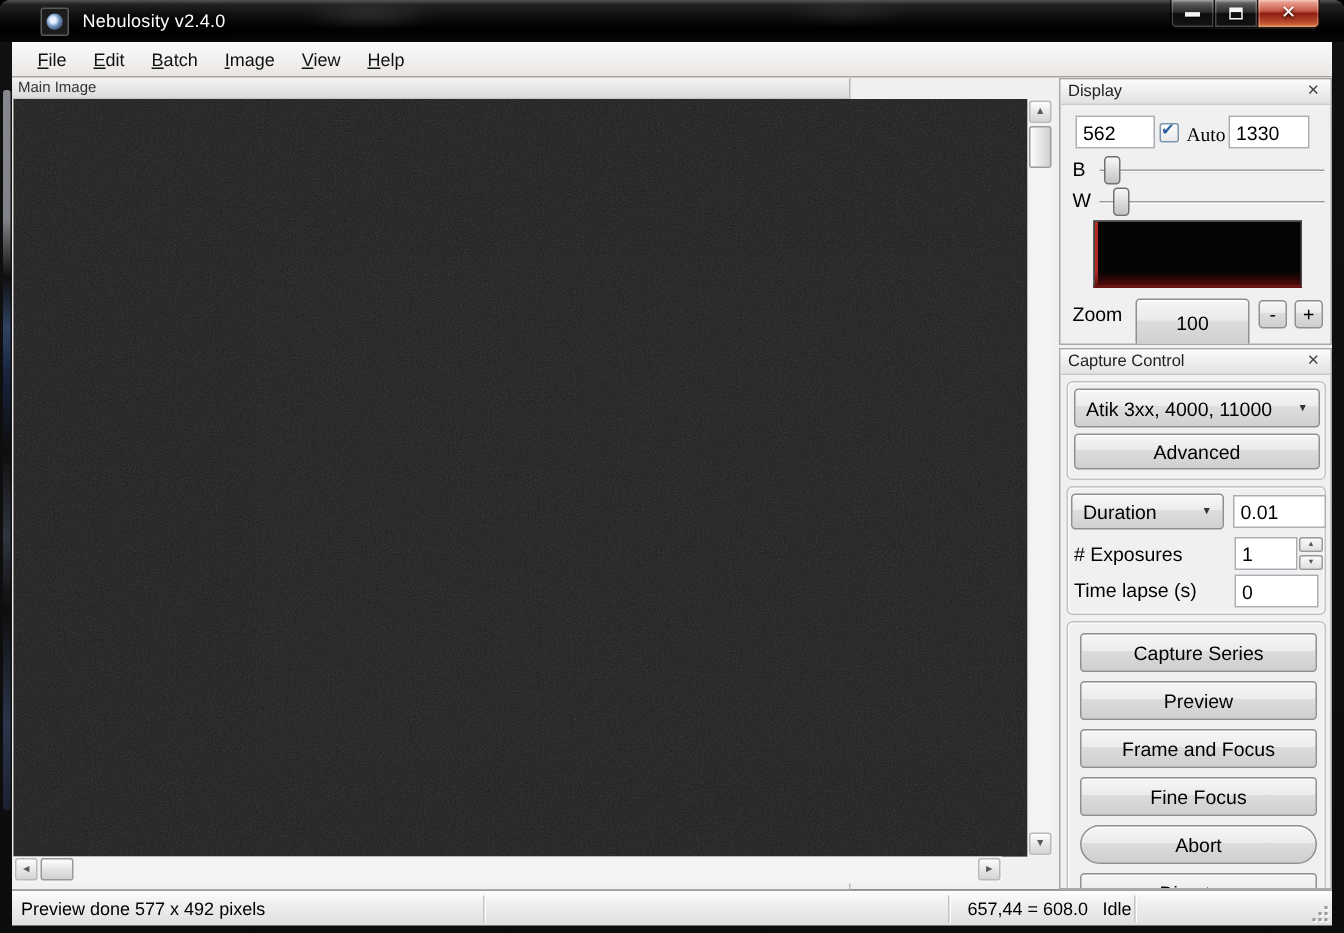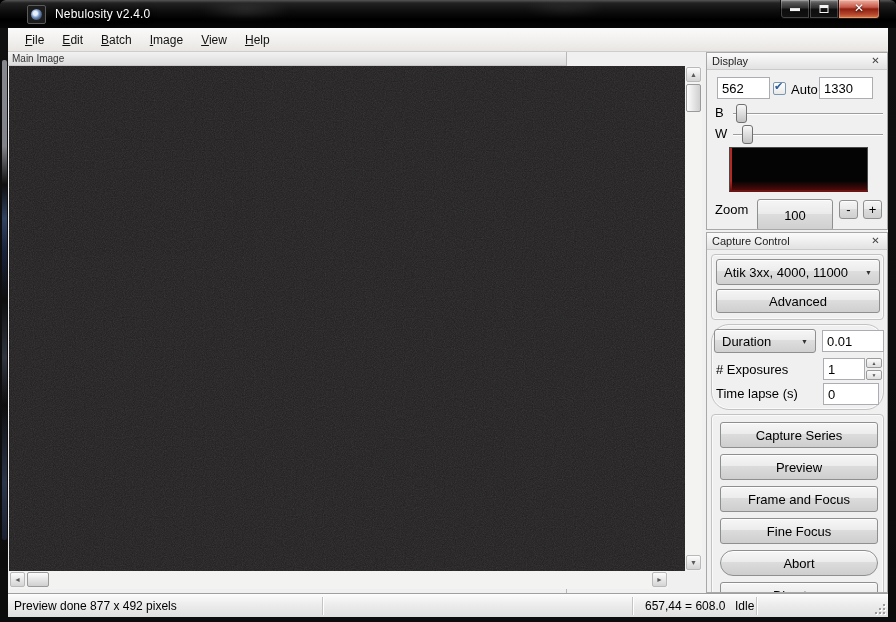--- a/index.html
+++ b/index.html
@@ -221,21 +221,21 @@
 
       <div id="panel-display" class="panel">
         <div class="panel-header">
           <span>Display</span>
           <span class="panel-close">✕</span>
         </div>
         <input class="tbx" style="left: 10px; top: 24px; width: 53px; height: 22px;" value="562">
         <div class="checkbox" style="left:66px; top:29px;">
           <span class="check">✔</span>
         </div>
-        <div class="lbl" style="left:84px; top:29px;">Auto</div>
+        <div class="lbl" style="left:84px; top:29px;font-family:Liberation Serif, serif;">Auto</div>
         <input class="tbx" style="left: 112px; top: 24px; width: 54px; height: 22px;" value="1330">
 
         <div class="lbl" style="left:8px; top:52px;">B</div>
         <div class="slider-track" style="left:26px; top:60px; width:150px;">
           <div class="slider-thumb" style="left:3px;"></div>
         </div>
         <div class="lbl" style="left:8px; top:73px;">W</div>
         <div class="slider-track" style="left:26px; top:81px; width:150px;">
           <div class="slider-thumb" style="left:9px;"></div>
         </div>
@@ -258,21 +258,21 @@
         </div>
 
         <div class="groupbox" style="left:4px; top:21px; width:173px; height:66px;">
           <div class="combo" style="left:4px; top:4px; width:164px; height:26px;">
             <span>Atik 3xx, 4000, 11000</span>
             <span class="arrow">▼</span>
           </div>
           <div class="btn" style="left:4px; top:34px; width:164px; height:24px;">Advanced</div>
         </div>
 
-        <div class="groupbox" style="left:4px; top:91px; width:173px; height:86px;border-radius:18px;">
+        <div class="groupbox" style="left:4px; top:91px; width:173px; height:86px;">
           <div class="combo" style="left:2px; top:4px; width:102px; height:24px;">
             <span>Duration</span>
             <span class="arrow">▼</span>
           </div>
           <input class="tbx" style="left: 110px; top: 5px; width: 62px; height: 22px;" value="0.01">
 
           <div class="lbl" style="left:4px; top:37px;"># Exposures</div>
           <input class="tbx" style="left: 111px; top: 33px; width: 42px; height: 22px;" value="1">
           <div class="spinner" style="left:154px; top:33px;">
             <div class="spin-half spin-up">
@@ -293,21 +293,21 @@
           <div class="cap-btn" style="top:71px;">Frame and Focus</div>
           <div class="cap-btn" style="top:103px;">Fine Focus</div>
           <div class="cap-btn" style="top:135px;border-radius:13px;">Abort</div>
           <div class="cap-btn" style="top:167px;">Directory</div>
         </div>
       </div>
     </div>
   </div>
 
   <div id="statusbar">
-    <span class="sb-text" style="left:6px;">Preview done 877 x 492 pixels</span>
+    <span class="sb-text" style="left:6px;">Preview done 577 x 492 pixels</span>
     <div class="sb-divider" style="left:314px;"></div>
     <div class="sb-divider" style="left:624px;"></div>
     <span class="sb-text" style="left:637px;">657,44 = 608.0</span>
     <div class="sb-divider" style="left:748px;"></div>
     <span class="sb-text" style="left:727px;">Idle</span>
     <div id="resize-grip">
       <i style="right:0; bottom:0;"></i>
         <i style="right:4px; bottom:0;"></i>
         <i style="right:8px; bottom:0;"></i>
       <i style="right:0; bottom:4px;"></i>

